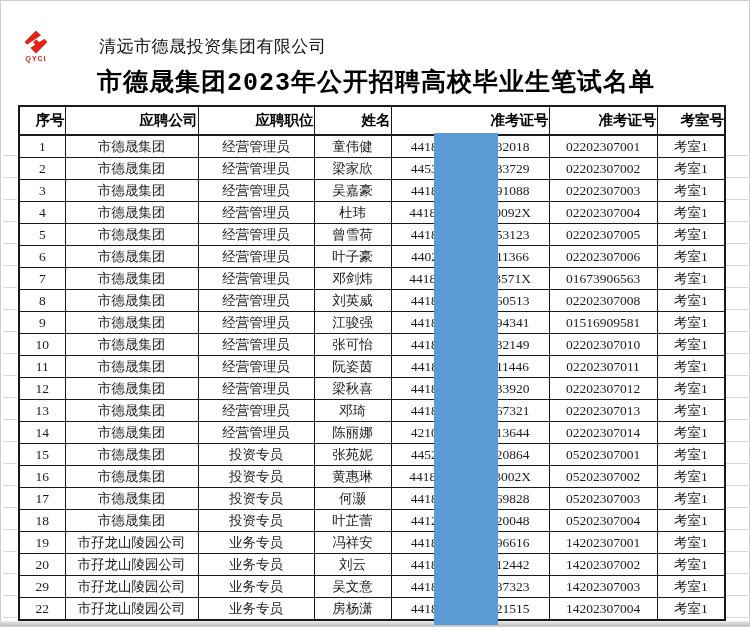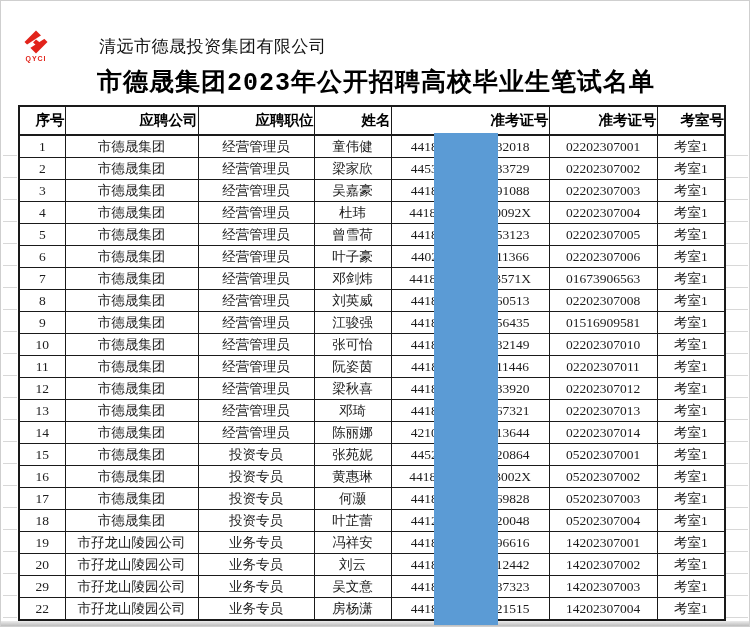--- a/index.html
+++ b/index.html
@@ -152,21 +152,21 @@
       <td>刘英威</td>
       <td class="id-cell"><span>4418</span><span class="id-gap"></span><span>60513</span></td>
       <td>02202307008</td>
       <td>考室1</td>
     </tr>
         <tr>
       <td>9</td>
       <td>市德晟集团</td>
       <td>经营管理员</td>
       <td>江骏强</td>
-      <td class="id-cell"><span>4418</span><span class="id-gap"></span><span>56435</span></td>
+      <td class="id-cell"><span>4418</span><span class="id-gap"></span><span>94341</span></td>
       <td>01516909581</td>
       <td>考室1</td>
     </tr>
         <tr>
       <td>10</td>
       <td>市德晟集团</td>
       <td>经营管理员</td>
       <td>张可怡</td>
       <td class="id-cell"><span>4418</span><span class="id-gap"></span><span>32149</span></td>
       <td>02202307010</td>

